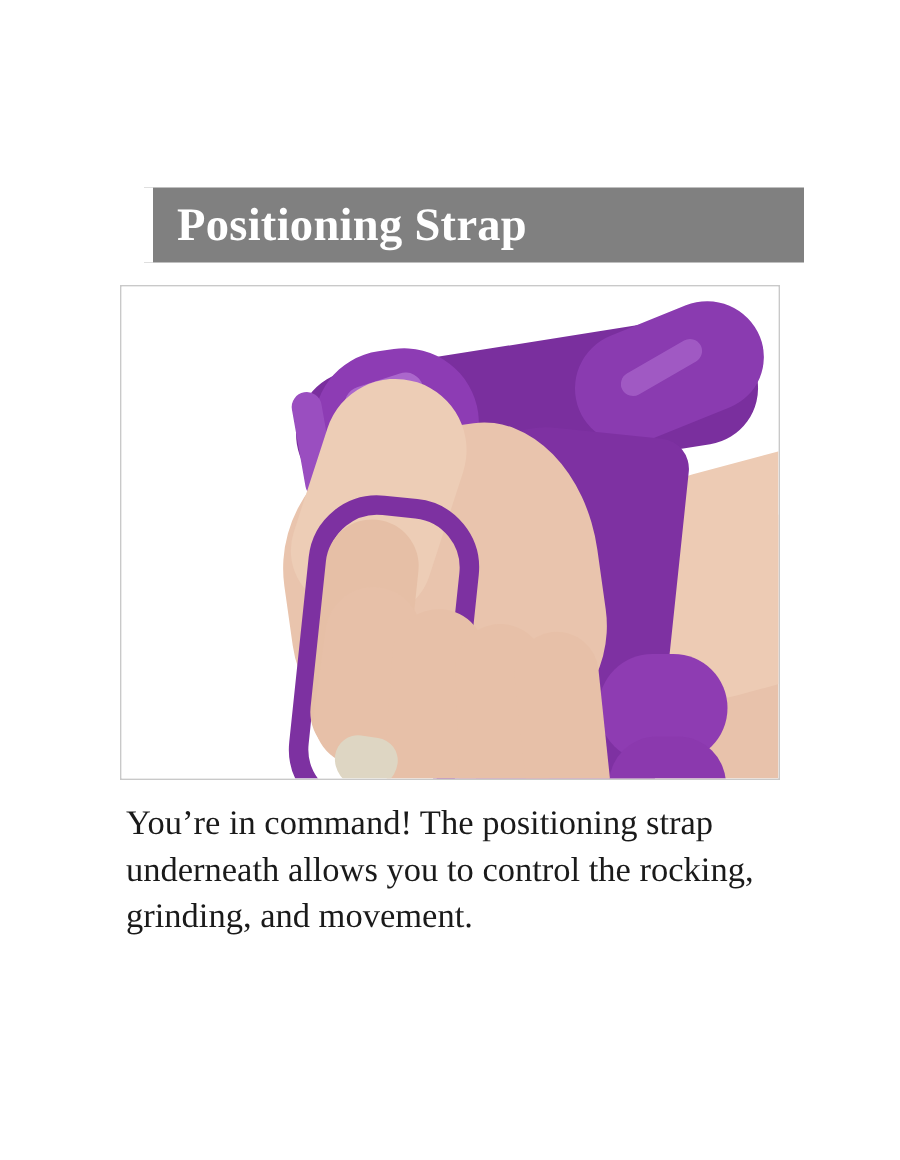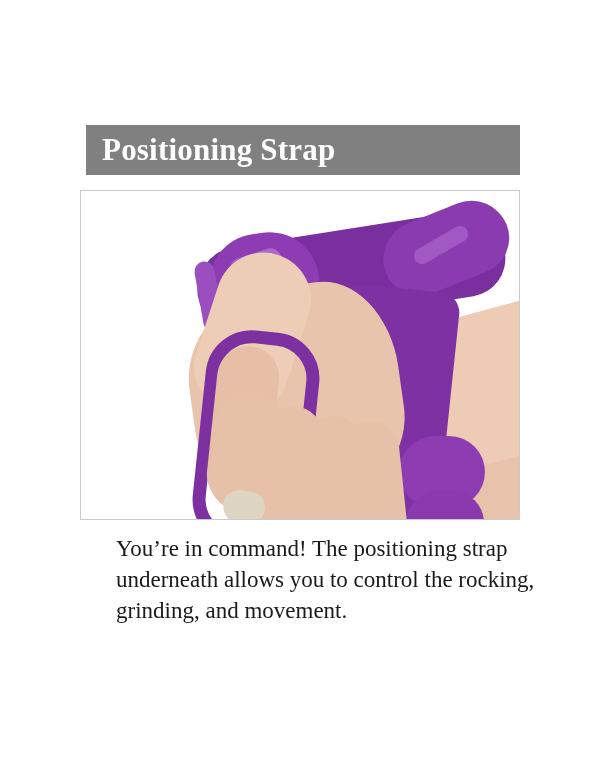--- a/index.html
+++ b/index.html
@@ -15,21 +15,21 @@
   }
   .page {
     position: relative;
     width: 600px;
     height: 773px;
     background: #ffffff;
   }
   
   .title-bar {
     position: absolute;
-    left: 80px;
+    left: 96px;
     top: 125px;
     width: 440px;
     height: 50px;
     background: #808080;
     display: flex;
     align-items: flex-start;
   }
   .title-bar .accent {
     width: 6px;
     height: 50px;
@@ -238,21 +238,20 @@
   
   .caption {
     position: absolute;
     left: 84px;
     top: 533px;
     width: 452px;
     font-family: "Liberation Serif", serif;
     font-size: 23px;
     line-height: 31px;
     color: #1a1a1a;
-    margin-left: 32px;
   }
 </style>
 </head>
 <body>
 
 <div class="page">
 
   <div class="title-bar">
     <div class="accent"></div>
     <div class="title-text">Positioning Strap</div>

